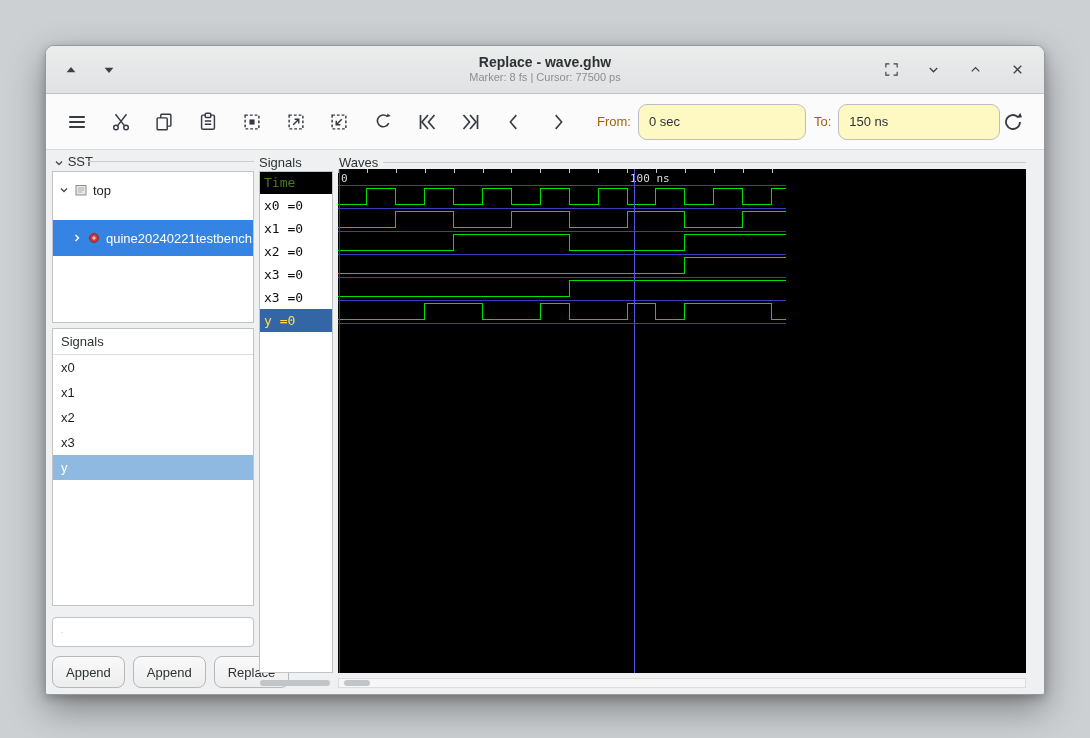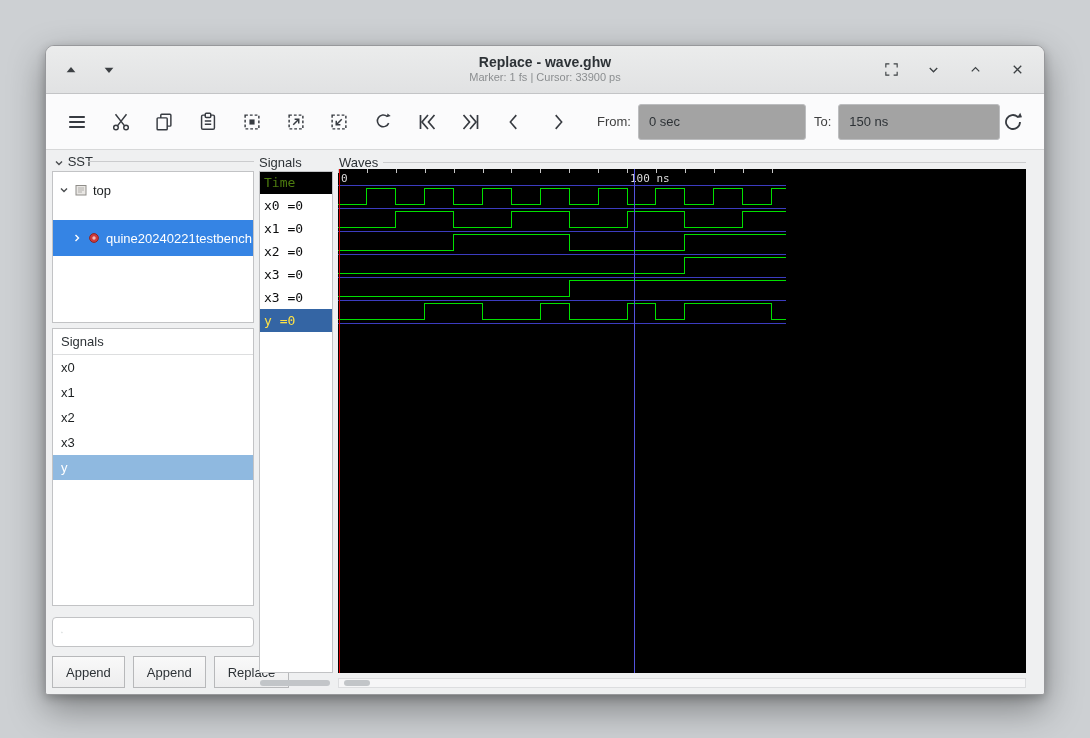--- a/index.html
+++ b/index.html
@@ -33,24 +33,24 @@
   
   .toolbar {
     flex:none; height:56px; background:#fbfbfc; border-bottom:1px solid #d7d8d9;
     display:flex; align-items:center; padding:0 18px;
   }
   .tool-btn {
     background:none; border:none; width:26px; height:26px; margin-right:18px;
     display:flex; align-items:center; justify-content:center; cursor:default;
   }
   .tool-btn svg { display:block; }
-  .range-label { font-size:13px; color:#404040; margin:0 7px 0 8px; }
+  .range-label { font-size:13px; color:#a16207; margin:0 7px 0 8px; }
   .range-input {
-    width:168px; height:36px; background:#a3a3a3; border:1px solid #bcbdbf;
-    border-radius:3px; padding:0 10px; font-size:13px; color:#2d3236;
+    width:168px; height:36px; background:#fef9c3; border:1px solid #bcbdbf;
+    border-radius:9px; padding:0 10px; font-size:13px; color:#2d3236;
     font-family:"Liberation Sans",sans-serif;
   }
   .range-input.to { width:162px; }
   .reload-wrap { margin-left:auto; margin-right:0; }
   
   .content { position:relative; flex:1; background:#eff0f1; overflow:hidden; }
   .panel-label { position:absolute; font-size:13px; color:#2d3236; }
   .hline { position:absolute; height:1px; background:#cbccce; }
   .chev { display:inline-block; vertical-align:middle; }
   
@@ -70,21 +70,21 @@
   .search-box {
     position:absolute; left:6px; top:467px; width:202px; height:30px;
     background:#fff; border:1px solid #c2c3c5; border-radius:4px;
     display:flex; align-items:center; padding:0 8px; gap:6px;
   }
   .search-input { flex:1; border:none; outline:none; font-size:13px; background:transparent; }
   .actions { position:absolute; left:6px; top:506px; display:flex; gap:8px; }
   .action-btn {
     height:32px; padding:0 13px; font-size:13px; color:#2d3236;
     background:linear-gradient(#f9f9f9,#ededee); border:1px solid #b7b8ba;
-    border-radius:0; cursor:default; font-family:"Liberation Sans",sans-serif;
+    border-radius:8px; cursor:default; font-family:"Liberation Sans",sans-serif;
   }
   
   .mid-list {
     position:absolute; left:213px; top:21px; width:74px; height:502px;
     background:#fff; border:1px solid #c2c3c5; overflow:hidden;
     font-family:"DejaVu Sans Mono", monospace; font-size:13px;
   }
   .mid-header { height:22px; line-height:22px; background:#000; color:#4d7c0f; padding-left:4px; }
   .mid-row { height:23px; line-height:23px; padding-left:4px; color:#0c0d0e; white-space:pre; }
   .mid-row.selected { background:#3465a4; color:#fde047; }
@@ -113,21 +113,21 @@
           </svg>
       </button>
       <button class="win-btn">
         <svg width="14" height="14" viewBox="0 0 16 16">
             <path d="M3 5.5 L8 11.5 L13 5.5 Z" fill="#3c4043"></path>
           </svg>
       </button>
     </div>
     <div class="title-center">
       <div class="title">Replace - wave.ghw</div>
-      <div class="subtitle">Marker: 1 fs | Cursor: 33900 ps</div>
+      <div class="subtitle">Marker: 8 fs | Cursor: 77500 ps</div>
     </div>
     <div class="titlebar-right">
       <button class="win-btn">
         <svg width="17" height="17" viewBox="0 0 24 24" fill="none" stroke="#3c4043" stroke-width="1.6">
             <path d="M4 9 V4 h5 M15 4 h5 v5 M20 15 v5 h-5 M9 20 H4 v-5"></path>
           </svg>
       </button>
       <button class="win-btn">
         <svg width="15" height="15" viewBox="0 0 20 20" fill="none" stroke="#3c4043" stroke-width="1.7">
             <path d="M5 8 l5 5 5 -5"></path>

